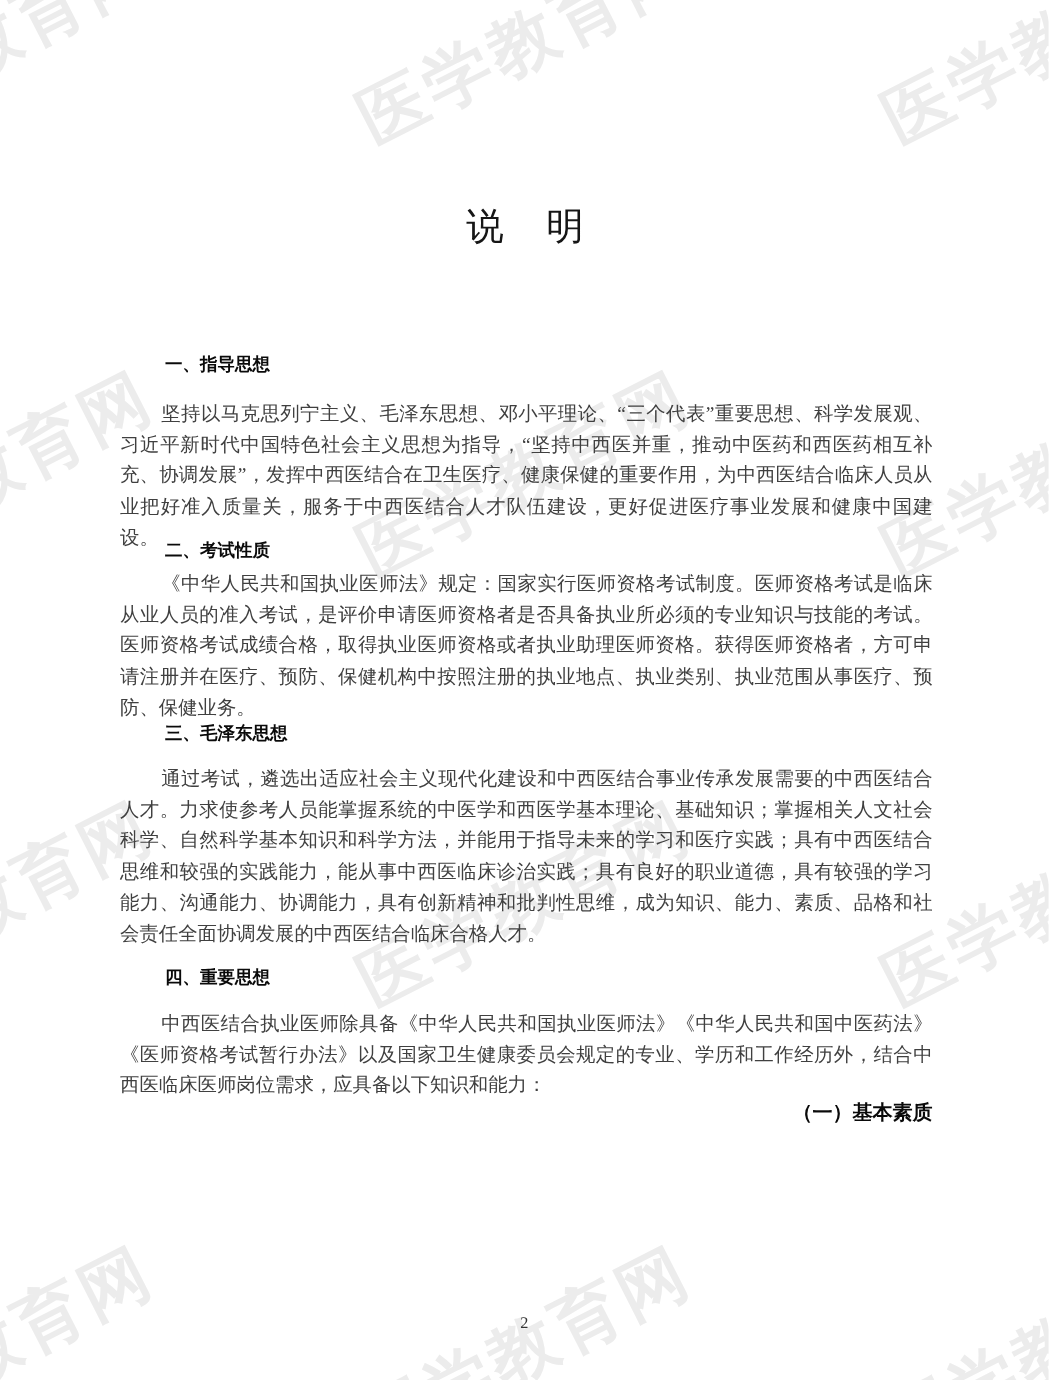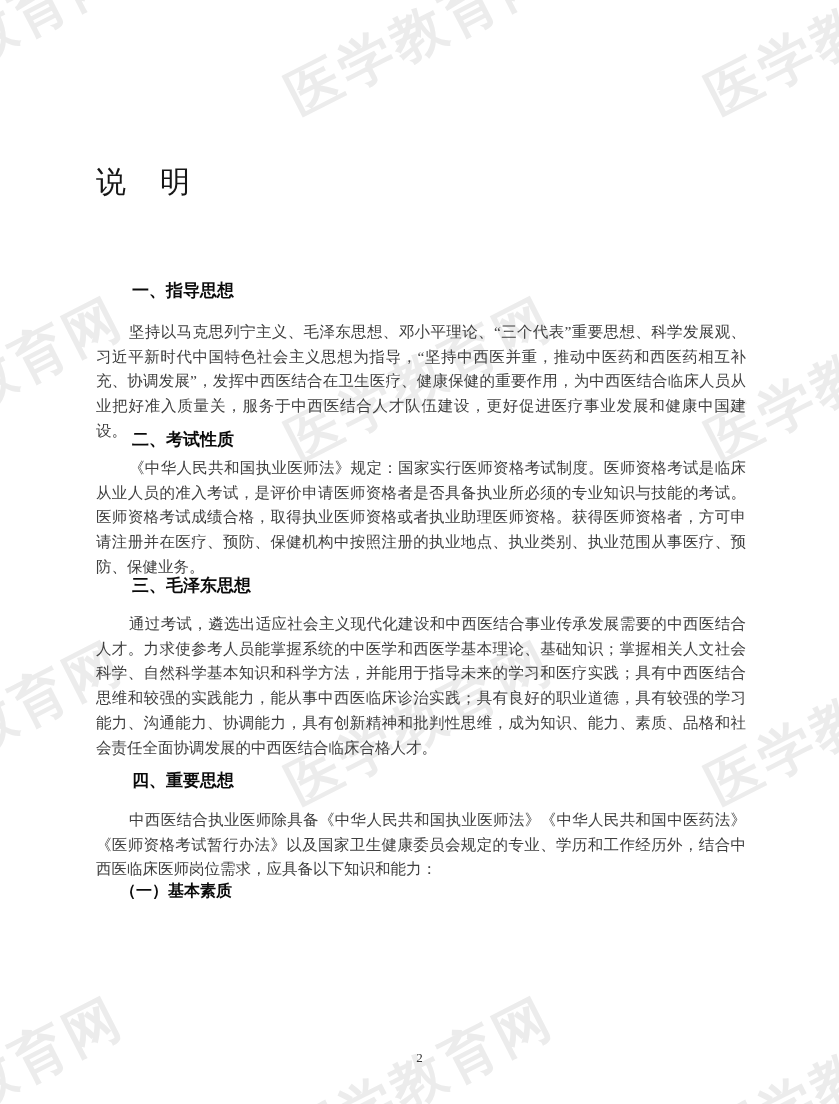--- a/index.html
+++ b/index.html
@@ -35,30 +35,30 @@
   .wm-9  { left:840px;  top:724px; }
   .wm-10 { left:-10px;  top:1080px;}
   .wm-11 { left:420px;  top:1080px;}
   .wm-12 { left:840px;  top:1080px;}
 
   
   .content { position:absolute; left:96px; top:0; width:650px; height:100%; z-index:1; }
 
   .doc-title {
     position:absolute; left:0; top:166px; width:100%;
-    margin:0; 
+    margin:0; text-align:center;
     font-size:30px; line-height:32px; font-weight:400;
     letter-spacing:2px; color:#161616;
   }
 
   .sec-heading {
     position:absolute; left:0; width:100%; margin:0;
     box-sizing:border-box; padding-left:36px;
     font-family:"Liberation Sans","DejaVu Sans",sans-serif;
-    font-weight:700; font-size:17px; line-height:20px; color:#0a0a0a;
+    font-weight:700; font-size:14px; line-height:20px; color:#0a0a0a;
   }
   .pos-h1 { top:281px; }
   .pos-h2 { top:430px; }
   .pos-h3 { top:576px; }
   .pos-h4 { top:771px; }
 
   .body-para {
     position:absolute; left:0; width:100%; margin:0;
     font-size:15.5px; line-height:24.7px; color:#404040;
     text-align:justify; text-indent:33px;
@@ -67,21 +67,21 @@
   .pos-p2 { top:456px; }
   .pos-p3 { top:612px; }
   .pos-p4 { top:808px; }
   .pos-i1 { top:907px; }
   .pos-i2 { top:956px; }
 
   .sub-heading {
     position:absolute; left:0; top:881px; width:100%; margin:0;
     box-sizing:border-box; padding-left:24px;
     font-family:"Liberation Sans","DejaVu Sans",sans-serif;
-    font-weight:700; font-size:16px; line-height:20px; color:#0a0a0a;
+    font-weight:700; font-size:16px; line-height:20px; color:#0a0a0a;text-align:right;
   }
 
   .page-number {
     position:absolute; left:0; top:1050px; width:100%; z-index:1;
     text-align:center; font-size:13px; line-height:16px; color:#333333;
   }
 </style>
 </head>
 <body>
 

